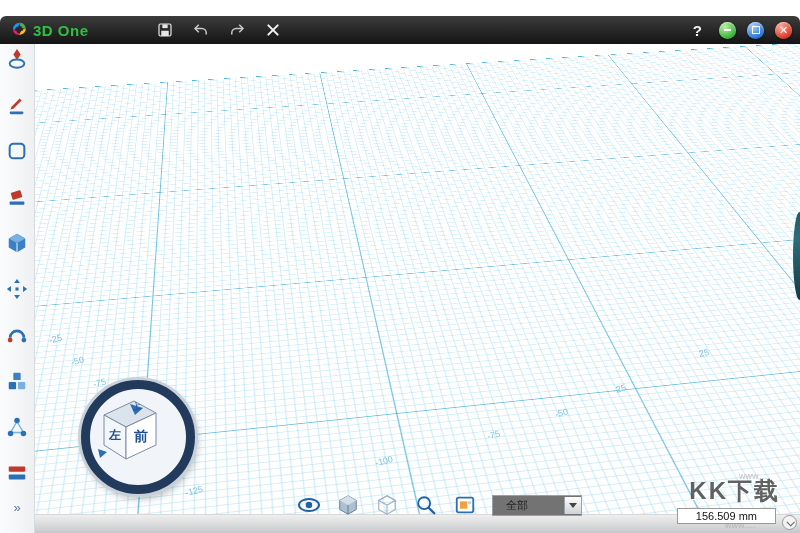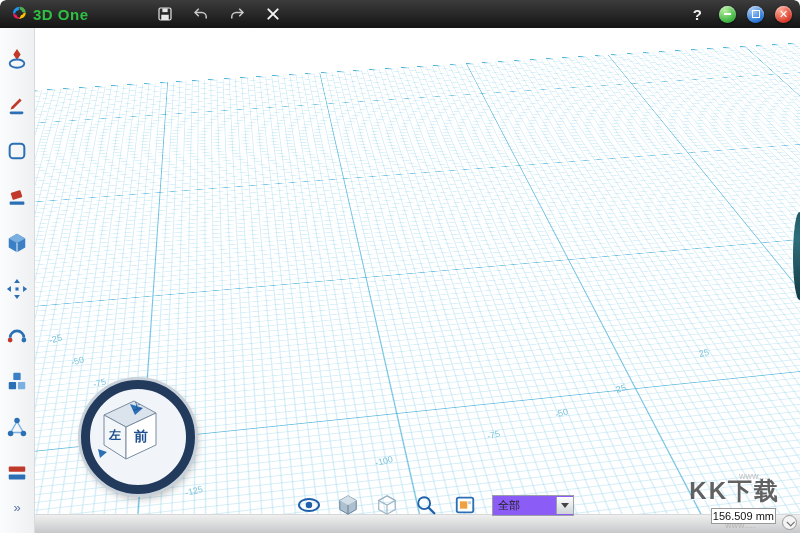--- a/index.html
+++ b/index.html
@@ -1,20 +1,20 @@
 <!DOCTYPE html>
 <html><head>
 <meta charset="utf-8">
 <style>
   html,body{margin:0;padding:0;background:#fff;}
   .app{position:relative;width:800px;height:533px;font-family:"Liberation Sans","DejaVu Sans",sans-serif;
        overflow:hidden;border-radius:6px 6px 0 0;background:#fff;}
 
   
-  .titlebar{position:absolute;top:0;left:0;right:0;height:28px;
+  .titlebar{position:absolute;top:16px;left:0;right:0;height:28px;
     background:linear-gradient(#3c3c3c,#141414);display:flex;align-items:center;
     color:#fff;border-radius:6px 6px 0 0;z-index:30;}
   .logo{display:flex;align-items:center;gap:5px;padding:0 10px;}
   .logo-text{font-size:15px;font-weight:bold;color:#2fc043;letter-spacing:.5px;}
   .tb-tools{display:flex;align-items:center;gap:14px;margin-left:55px;}
   .tb-btn{width:22px;height:22px;display:flex;align-items:center;justify-content:center;cursor:pointer;}
   .doc-title{position:absolute;left:0;right:0;text-align:center;font-size:12px;color:#e8e8e8;pointer-events:none;}
   .tb-right{position:absolute;right:8px;top:0;height:28px;display:flex;align-items:center;gap:11px;}
   .help{font-size:15px;font-weight:bold;color:#f2f2f2;cursor:pointer;margin-right:6px;}
   .winbtn{width:17px;height:17px;border-radius:50%;display:flex;align-items:center;justify-content:center;
@@ -45,41 +45,41 @@
   .axis-label{position:absolute;font-size:9px;color:#7ec4db;transform:rotate(-14deg);white-space:nowrap;}
 
   
   .viewcube{position:absolute;left:46px;top:352px;width:96px;height:96px;border-radius:50%;
     background:#f1f5f9;border:9px solid #223a5c;box-shadow:0 0 0 3px #c8d1d9,2px 4px 9px rgba(0,0,0,.3);cursor:pointer;}
   .viewcube svg{position:absolute;left:0;top:0;}
 
   
   .disp-toolbar{position:absolute;left:262px;bottom:16px;display:flex;align-items:center;gap:15px;z-index:15;}
   .disp-btn{width:24px;height:24px;display:flex;align-items:center;justify-content:center;cursor:pointer;}
-  .filter-select{display:flex;align-items:center;width:80px;height:19px;background:#8b5cf6;border:1px solid #9aa0a6;cursor:pointer;}
+  .filter-select{display:flex;align-items:center;width:80px;height:19px;background:#737373;border:1px solid #9aa0a6;cursor:pointer;padding-left:8px;}
   .filter-select .val{flex:1;font-size:11px;color:#222;padding-left:5px;}
   .filter-select .arrow-box{width:16px;height:17px;background:linear-gradient(#fdfdfd,#cfd3d8);border-left:1px solid #9aa0a6;
      display:flex;align-items:center;justify-content:center;}
   .tri-down{width:0;height:0;border-left:4px solid transparent;border-right:4px solid transparent;border-top:5px solid #444;}
 
   
   .right-handle{position:absolute;right:-6px;top:184px;width:13px;height:88px;border-radius:50%;
     background:radial-gradient(circle at 30% 30%,#2e6e7c,#123842);cursor:pointer;z-index:16;}
 
   
   .bottom-strip{position:absolute;left:0;right:0;bottom:0;height:18px;
     background:linear-gradient(#efefef,#c7c8ca);border-top:1px solid #d8d8d8;z-index:10;}
 
   
   .watermark{position:absolute;right:20px;bottom:26px;font-size:24px;font-weight:bold;color:#474747;
     opacity:.85;letter-spacing:2px;text-shadow:1px 1px 0 #fff;z-index:12;}
   .wm-url-top{position:absolute;right:30px;bottom:52px;font-size:9px;color:#c2c2c2;z-index:12;}
   .wm-url-bottom{position:absolute;right:44px;bottom:3px;font-size:9px;color:#b5b5b5;z-index:12;}
   .measure-box{position:absolute;right:24px;bottom:9px;background:#fff;border:1px solid #9a9a9a;
-    padding:1px 1px;font-size:11px;color:#111;z-index:13;}
+    padding:1px 18px;font-size:11px;color:#111;z-index:13;}
   .scroll-circle{position:absolute;right:3px;bottom:3px;width:13px;height:13px;border-radius:50%;
     border:1px solid #9a9a9a;background:#f4f4f4;display:flex;align-items:center;justify-content:center;cursor:pointer;z-index:13;}
   .chev{width:5px;height:5px;border-right:1.5px solid #666;border-bottom:1.5px solid #666;transform:rotate(45deg) translateY(-1px);}
 </style>
 </head>
 <body>
 
 <div class="app">
 
   <div class="titlebar">

